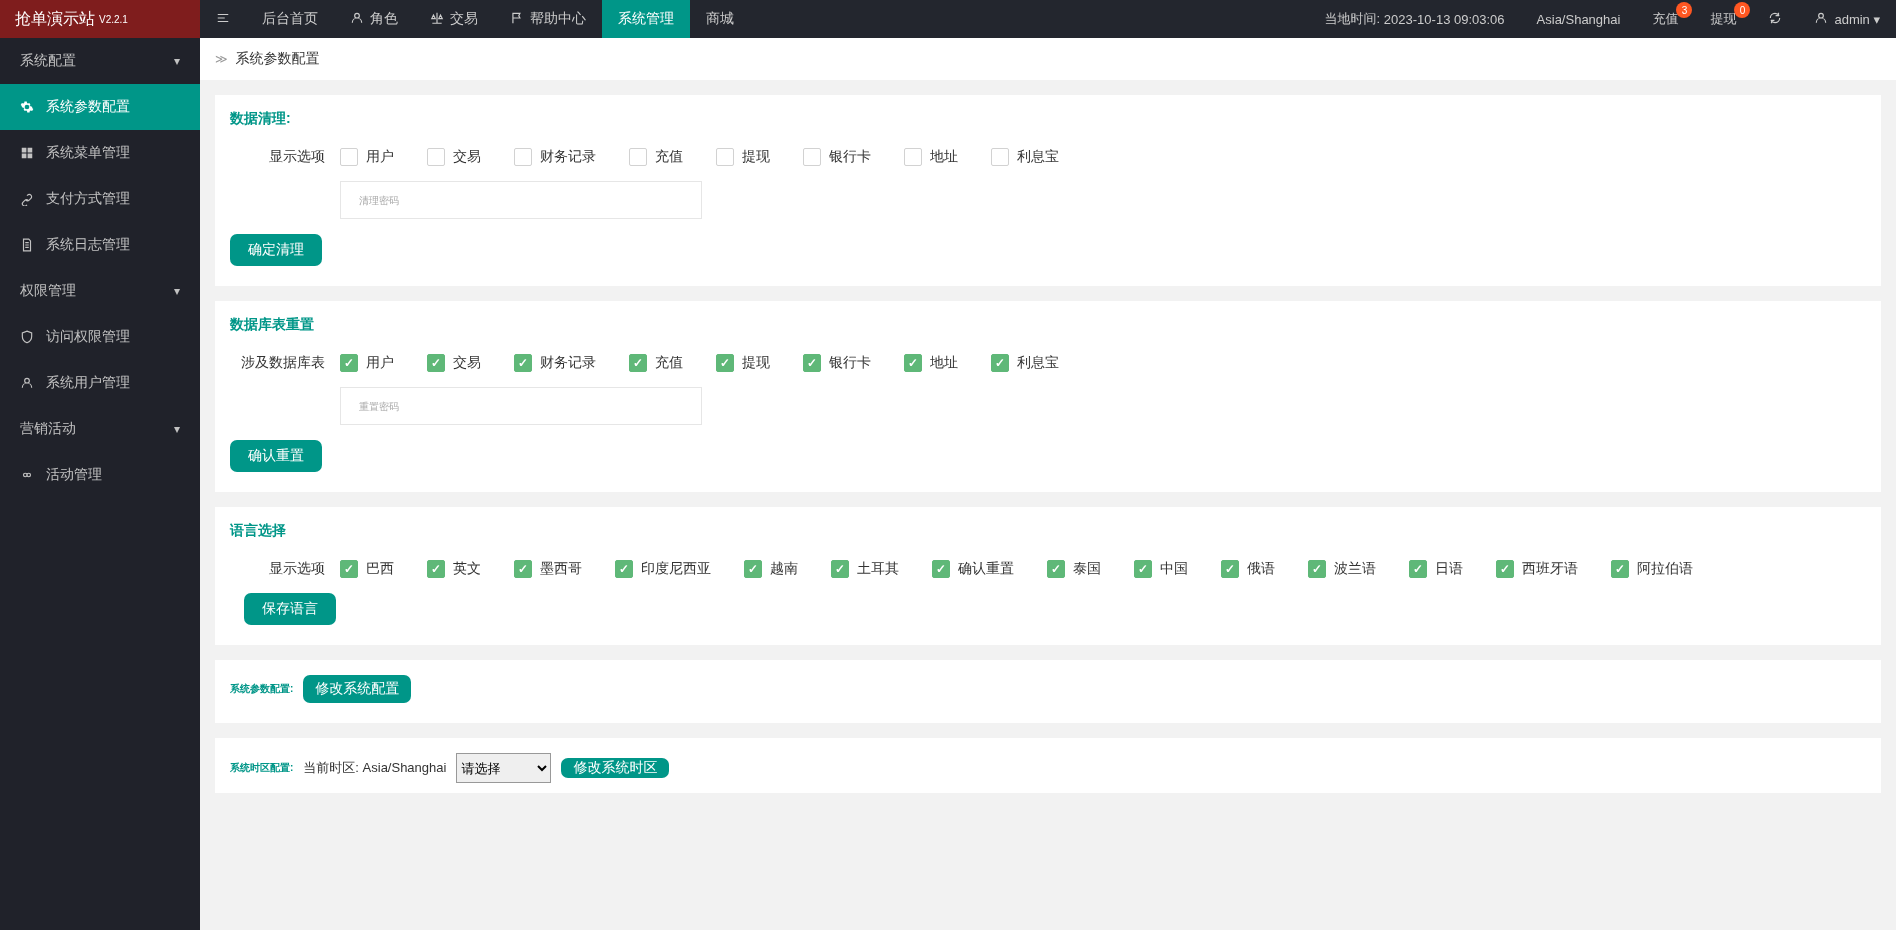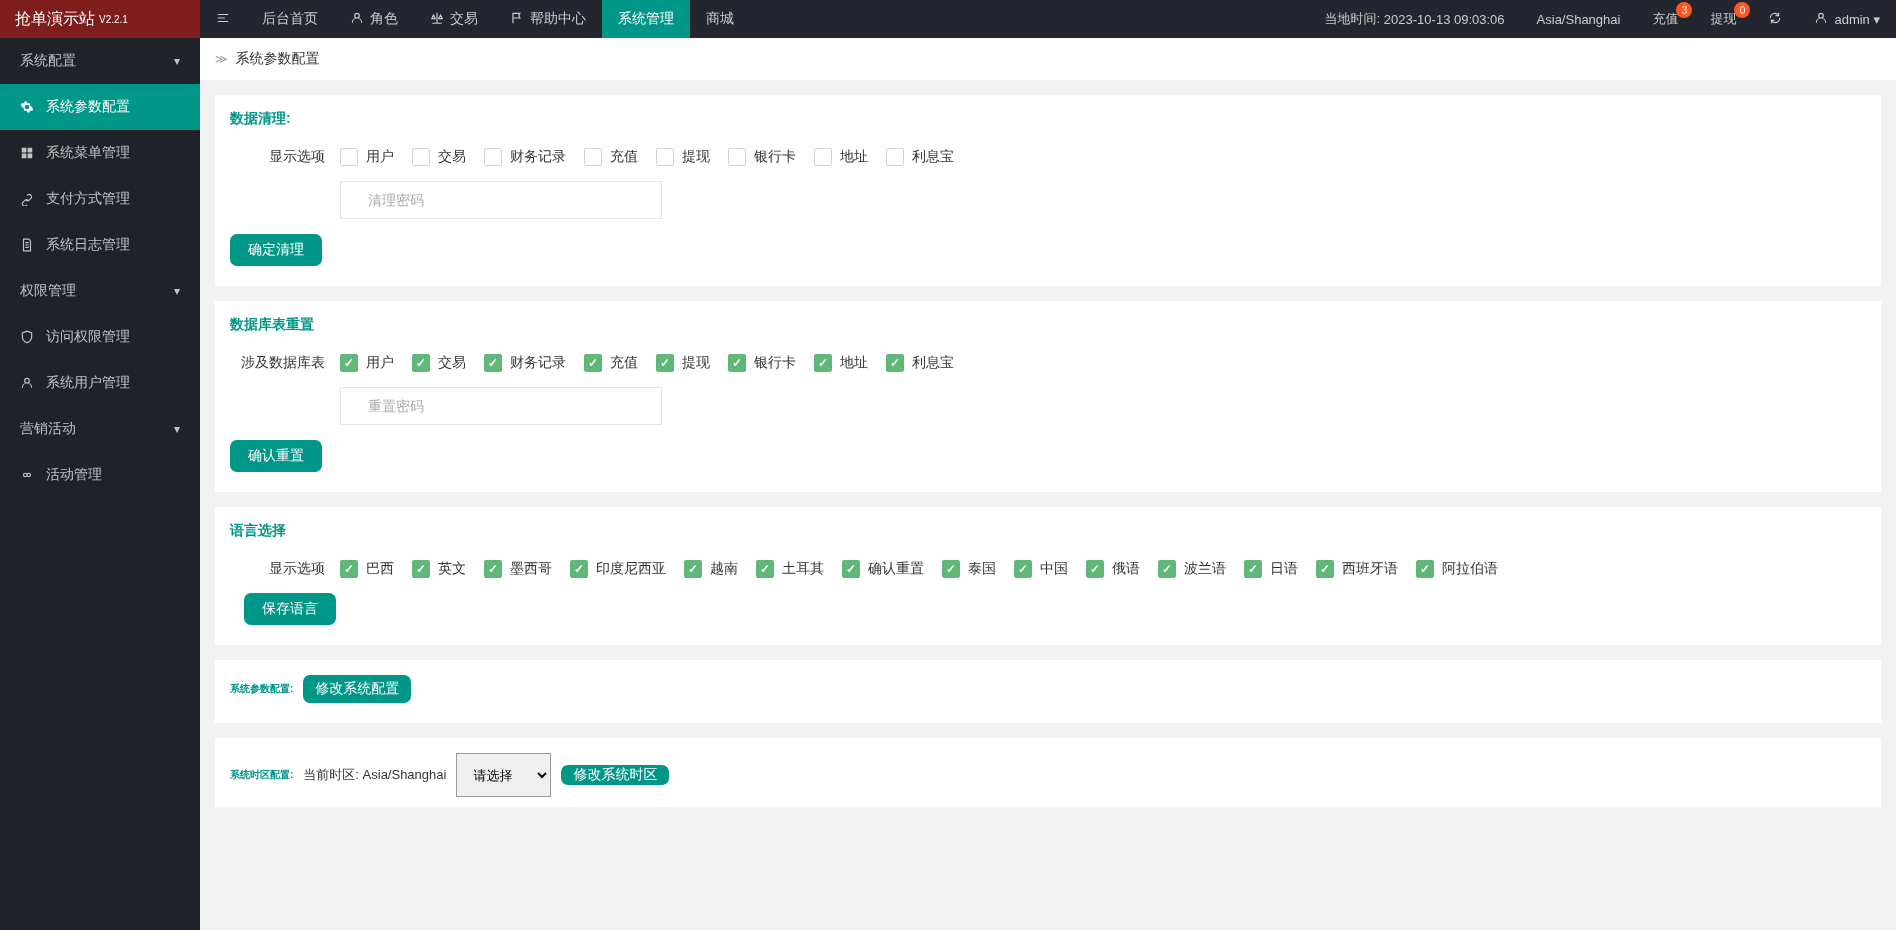--- a/index.html
+++ b/index.html
@@ -25,33 +25,33 @@
 .top-right .top-item { font-size: 13px; }
 .badge-wrap { position: relative; }
 .badge { position: absolute; top: 2px; right: 2px; background: #FF5722; color: #fff; font-size: 10px; min-width: 16px; height: 16px; border-radius: 8px; display: flex; align-items: center; justify-content: center; padding: 0 4px; }
 .breadcrumb { background: #fff; padding: 12px 15px; color: #333; font-size: 14px; display: flex; align-items: center; }
 .breadcrumb .sep { color: #999; margin-right: 8px; font-size: 12px; }
 .content { padding: 15px; flex: 1; overflow: auto; }
 .card { background: #fff; margin-bottom: 15px; padding: 15px 15px 20px 15px; }
 .card-title { color: #009688; font-weight: bold; font-size: 14px; margin-bottom: 20px; }
 .form-row { display: flex; align-items: flex-start; margin-bottom: 15px; }
 .form-label { width: 110px; text-align: right; padding-right: 15px; color: #333; font-size: 14px; flex-shrink: 0; }
-.form-content { display: flex; align-items: center; flex-wrap: wrap; gap: 18px; }
+.form-content { display: flex; align-items: center; flex-wrap: wrap; gap: 33px; }
 .checkbox-item { display: flex; align-items: center; cursor: pointer; }
 .chk { width: 18px; height: 18px; border: 1px solid #d2d2d2; border-radius: 2px; margin-right: 8px; display: inline-flex; align-items: center; justify-content: center; background: #fff; }
 .chk.checked { background: #5FB878; border-color: #5FB878; color: #fff; }
 .chk.checked::after { content: "✓"; font-size: 12px; font-weight: bold; }
 .chk-label { font-size: 14px; color: #333; }
-.text-input { width: 322px; height: 38px; border: 1px solid #e6e6e6; padding: 0 27px; font-size: 14px; outline: none; margin-left: 110px; }
+.text-input { width: 362px; height: 38px; border: 1px solid #e6e6e6; padding: 0 18px; font-size: 10px; outline: none; margin-left: 110px; }
 .text-input::placeholder { color: #aaa; }
 .btn { background: #009688; color: #ffffff; border: none; padding: 0 18px; height: 32px; font-size: 14px; cursor: pointer; border-radius: 7px; display: inline-flex; align-items: center; }
 .btn-wrap { margin-top: 15px; }
 .inline-row { display: flex; align-items: center; gap: 10px; }
 .inline-title { color: #009688; font-weight: bold; font-size: 10px; }
-.select { height: 44px; border: 1px solid #999; font-size: 13px; padding: 0 12px; min-width: 95px; }
+.select { height: 30px; border: 1px solid #999; font-size: 13px; padding: 0 0; min-width: 95px; }
 svg { width: 14px; height: 14px; fill: currentColor; }
 </style>
 </head>
 <body>
 
 <div class="layout">
   <aside class="sidebar">
     <div class="logo">
       <span class="logo-title">抢单演示站</span>
       <span class="logo-ver">V2.2.1</span>

